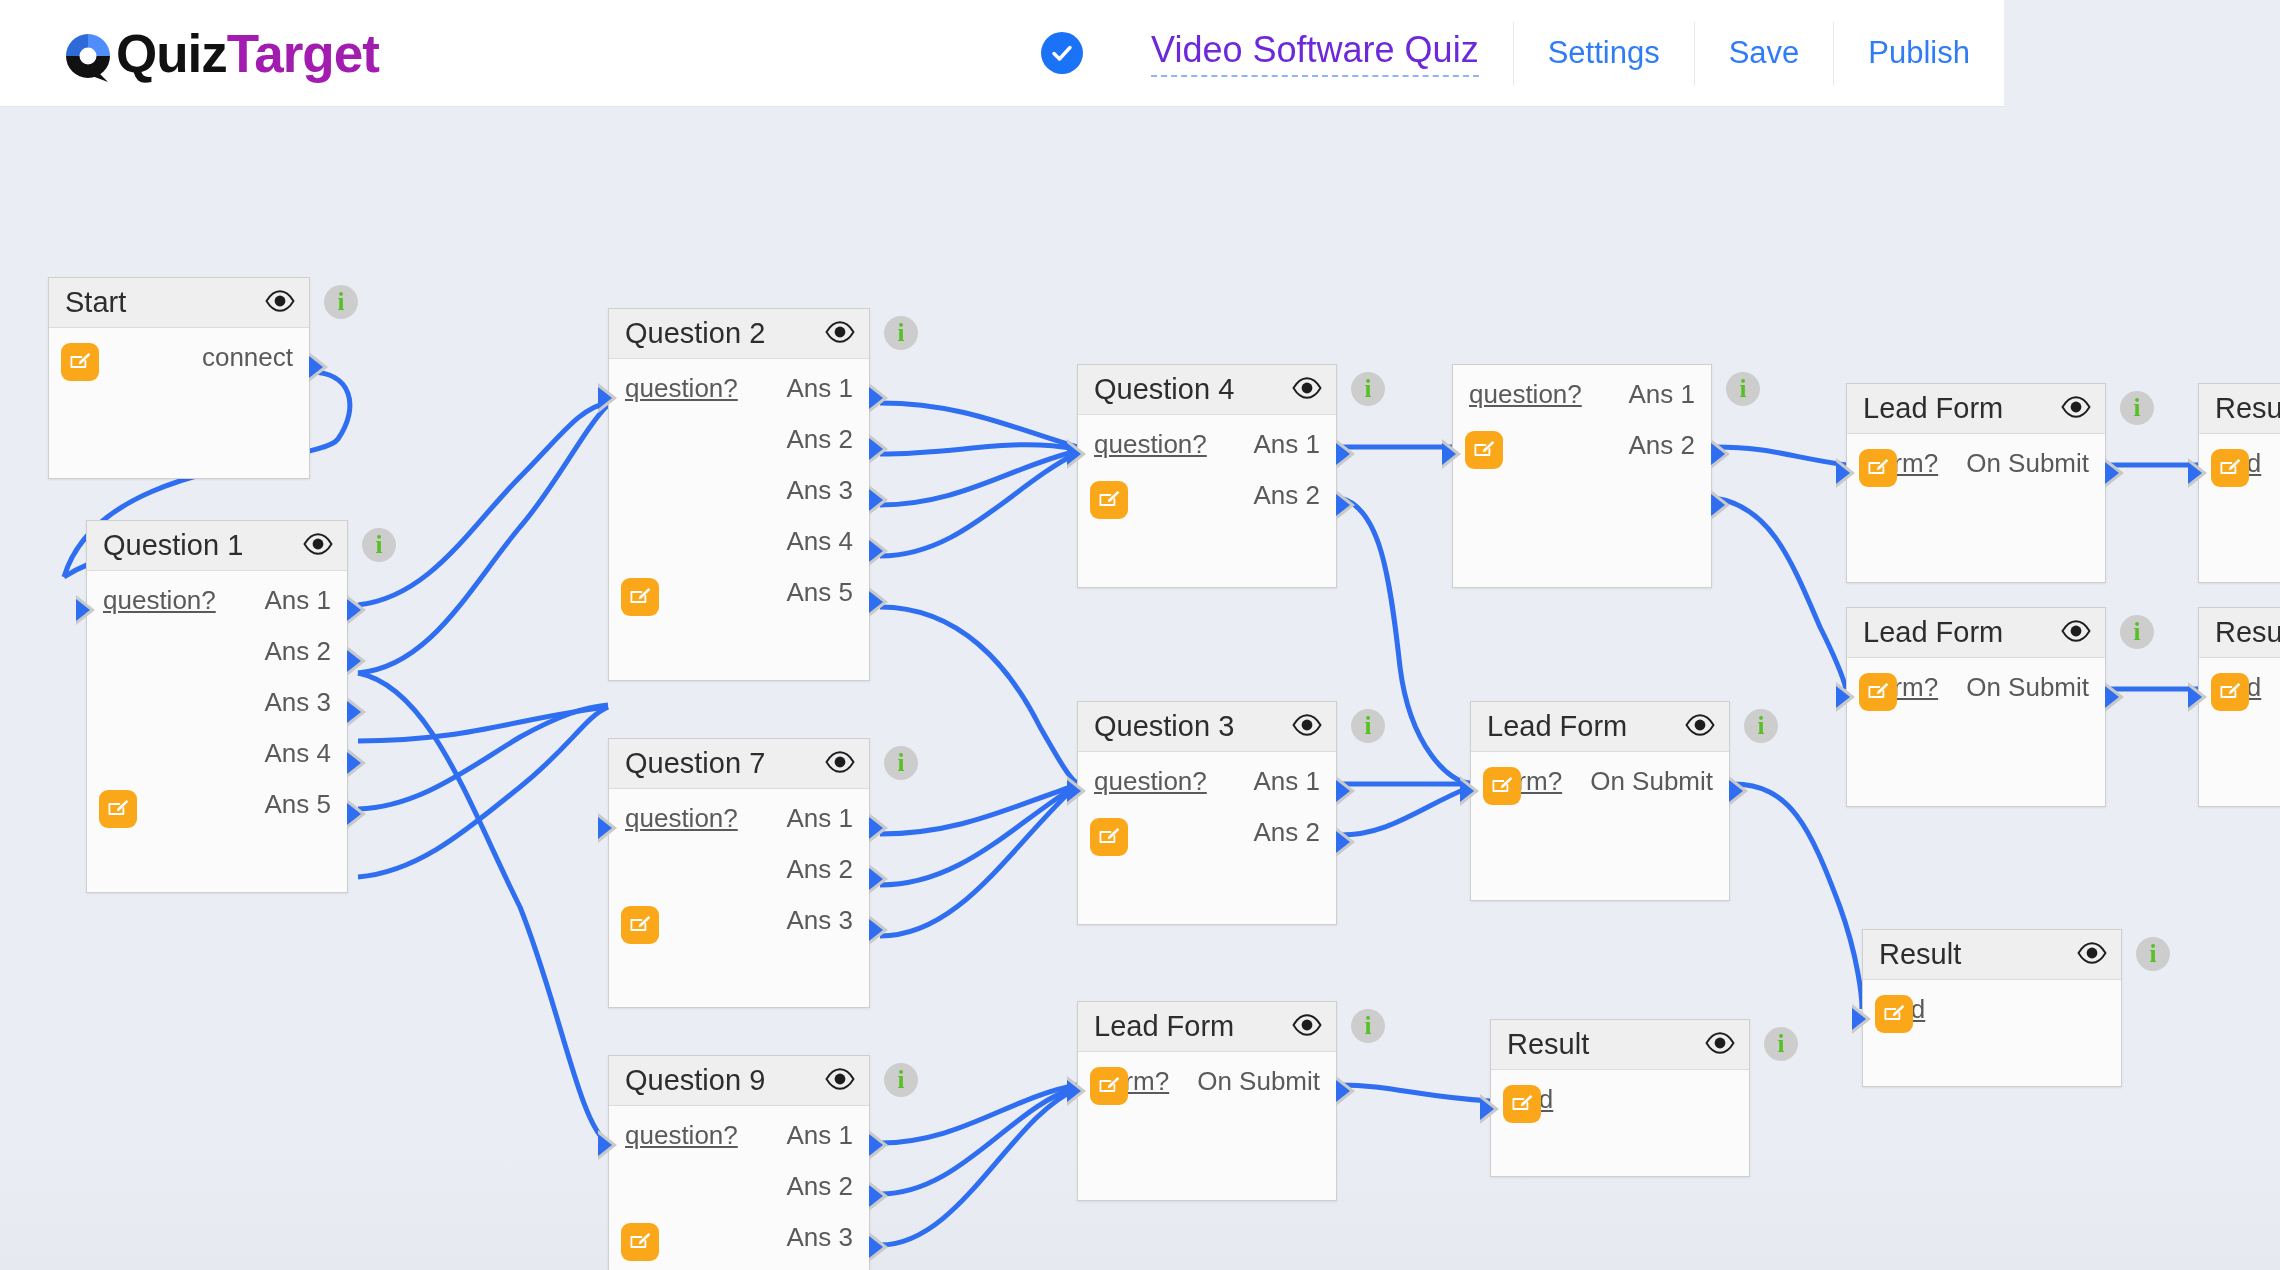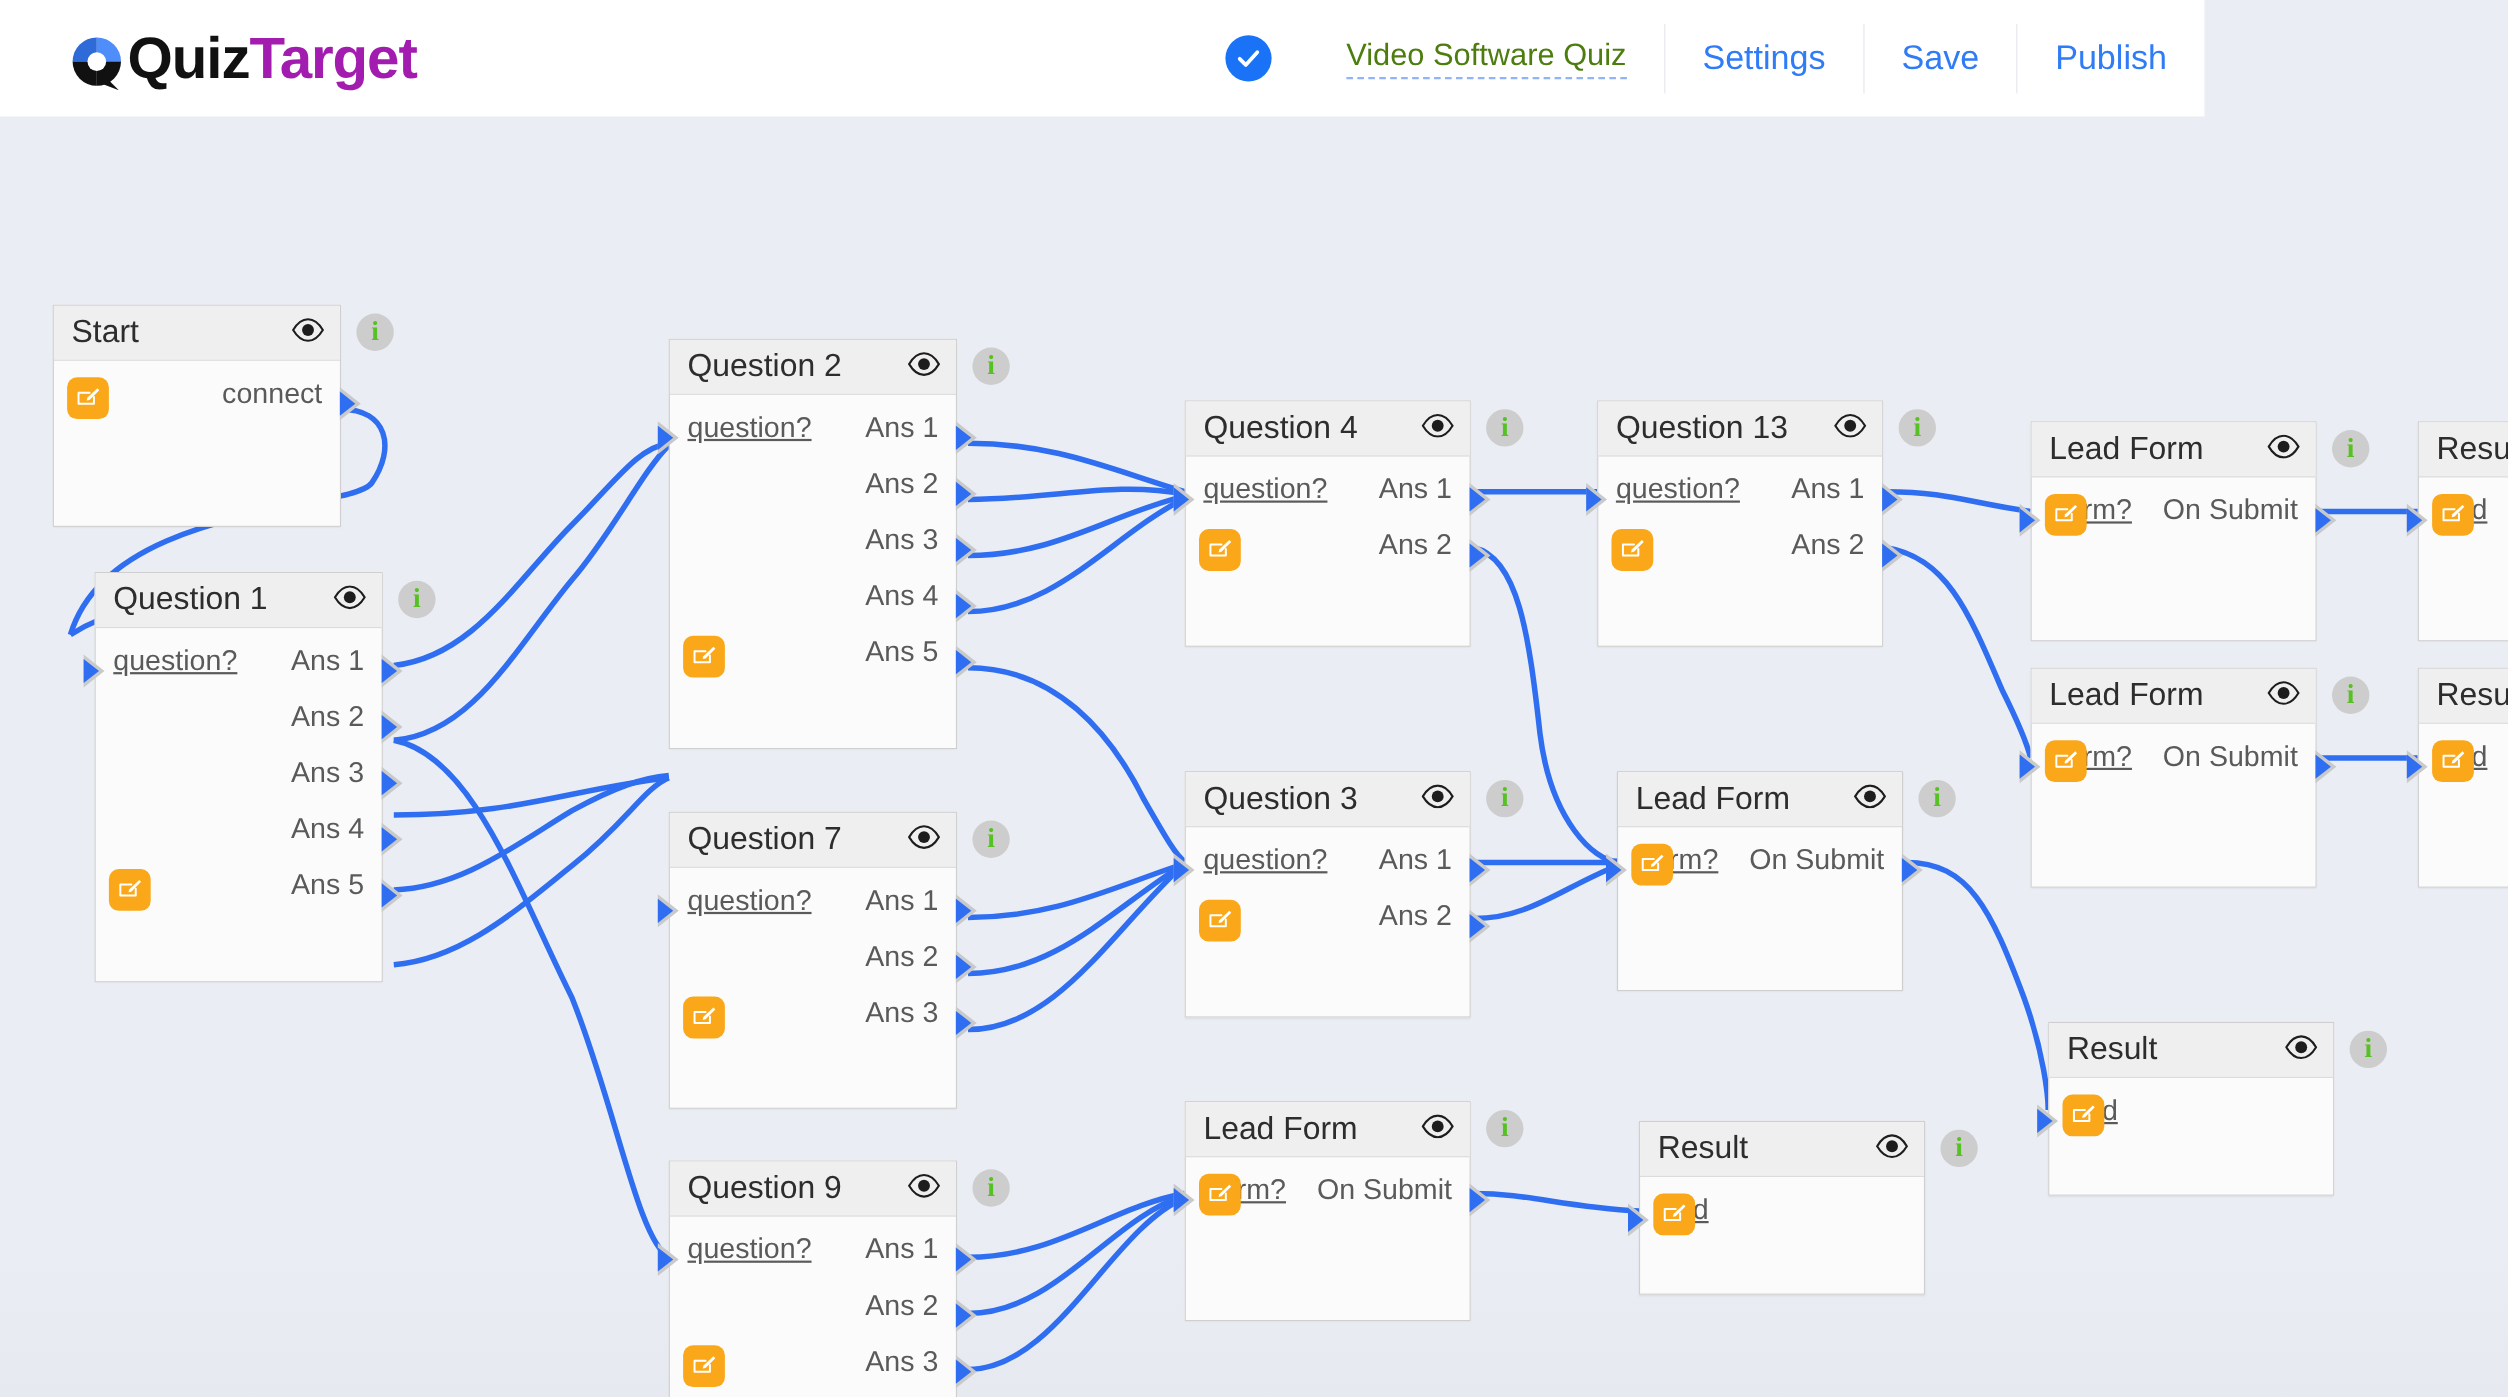--- a/index.html
+++ b/index.html
@@ -33,21 +33,21 @@
   .hr-cell {
     display: flex; align-items: center; justify-content: center;
     padding: 0 34px;
   }
   .hr-divider { width: 1px; background: #e3e6eb; margin: 22px 0; }
   .check-badge {
     width: 42px; height: 42px; border-radius: 50%;
     background: #1a73f7; display: flex; align-items: center; justify-content: center;
   }
   .quiz-title {
-    font-size: 28px; color: #4d7c0f;
+    font-size: 36px; color: #6d28d9;
     border-bottom: 2px dashed #8fb4fb;
     padding-bottom: 4px; cursor: text;
   }
   .hr-link {
     font-size: 31px; color: #2f7cf6; font-weight: 400; white-space: nowrap;
   }
 
   
   .toolbar-left { position: absolute; left: 46px; top: 124px; display: flex; gap: 9px; }
   .toolbar-right { position: absolute; right: 34px; top: 133px; display: flex; gap: 9px; }
@@ -588,27 +588,20 @@
         </div>
         <div class="port port-in" style="top: 74px;">
           <span class="tip"></span>
         </div>
         <div class="port port-out" style="top: 74px;">
           <span class="tip"></span>
         </div>
       </div>
       <div class="info-badge" style="left: 1351px; top: 902px;">i</div>
       <div class="node" style="left: 1452px; top: 257px; width: 260px; height: 224px;">
-        <div class="node-header">
-          <span class="node-title">Question 13</span>
-          <span class="eye"><svg width="30" height="22" viewBox="0 0 30 22">
-              <path d="M1.5 11 C6 3.4 11 1.2 15 1.2 C19 1.2 24 3.4 28.5 11 C24 18.6 19 20.8 15 20.8 C11 20.8 6 18.6 1.5 11 Z" fill="none" stroke="#1d1d1d" stroke-width="1.9"></path>
-              <ellipse cx="15" cy="11" rx="5.4" ry="5.4" fill="#1d1d1d"></ellipse>
-            </svg></span>
-        </div>
         <div class="node-body">
           <div class="row">
             <span class="lbl-left">question?</span>
             <span class="lbl-right">Ans 1</span>
           </div>
           <div class="row">
             <span class="lbl-left"></span>
             <span class="lbl-right">Ans 2</span>
           </div>
           <div class="edit-btn">

